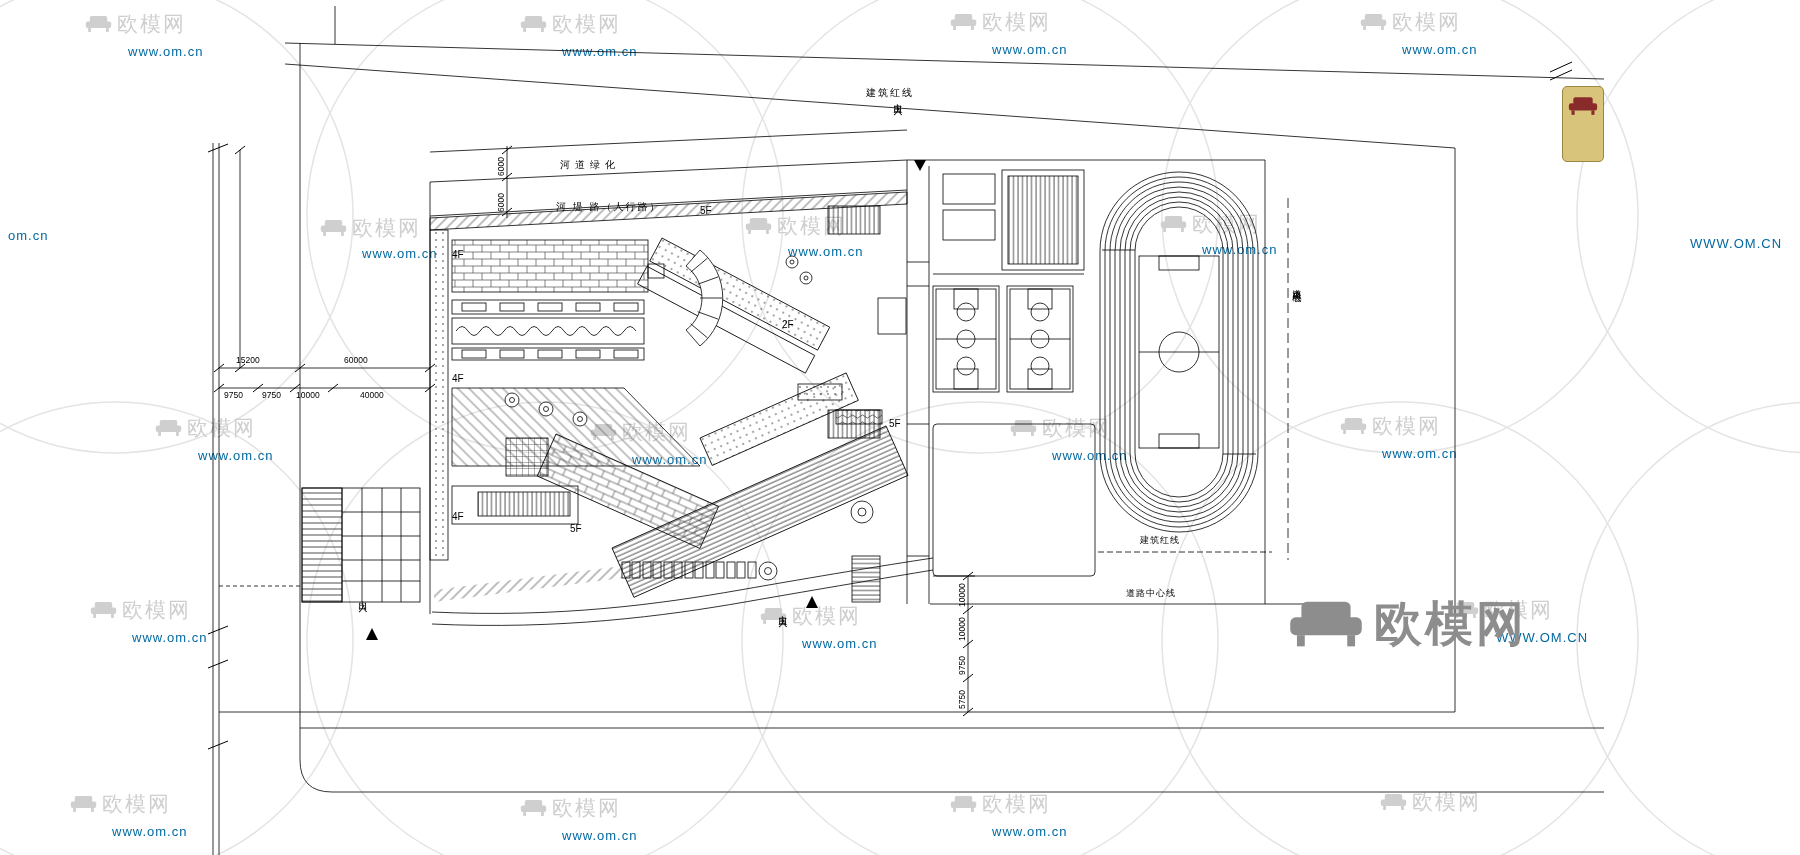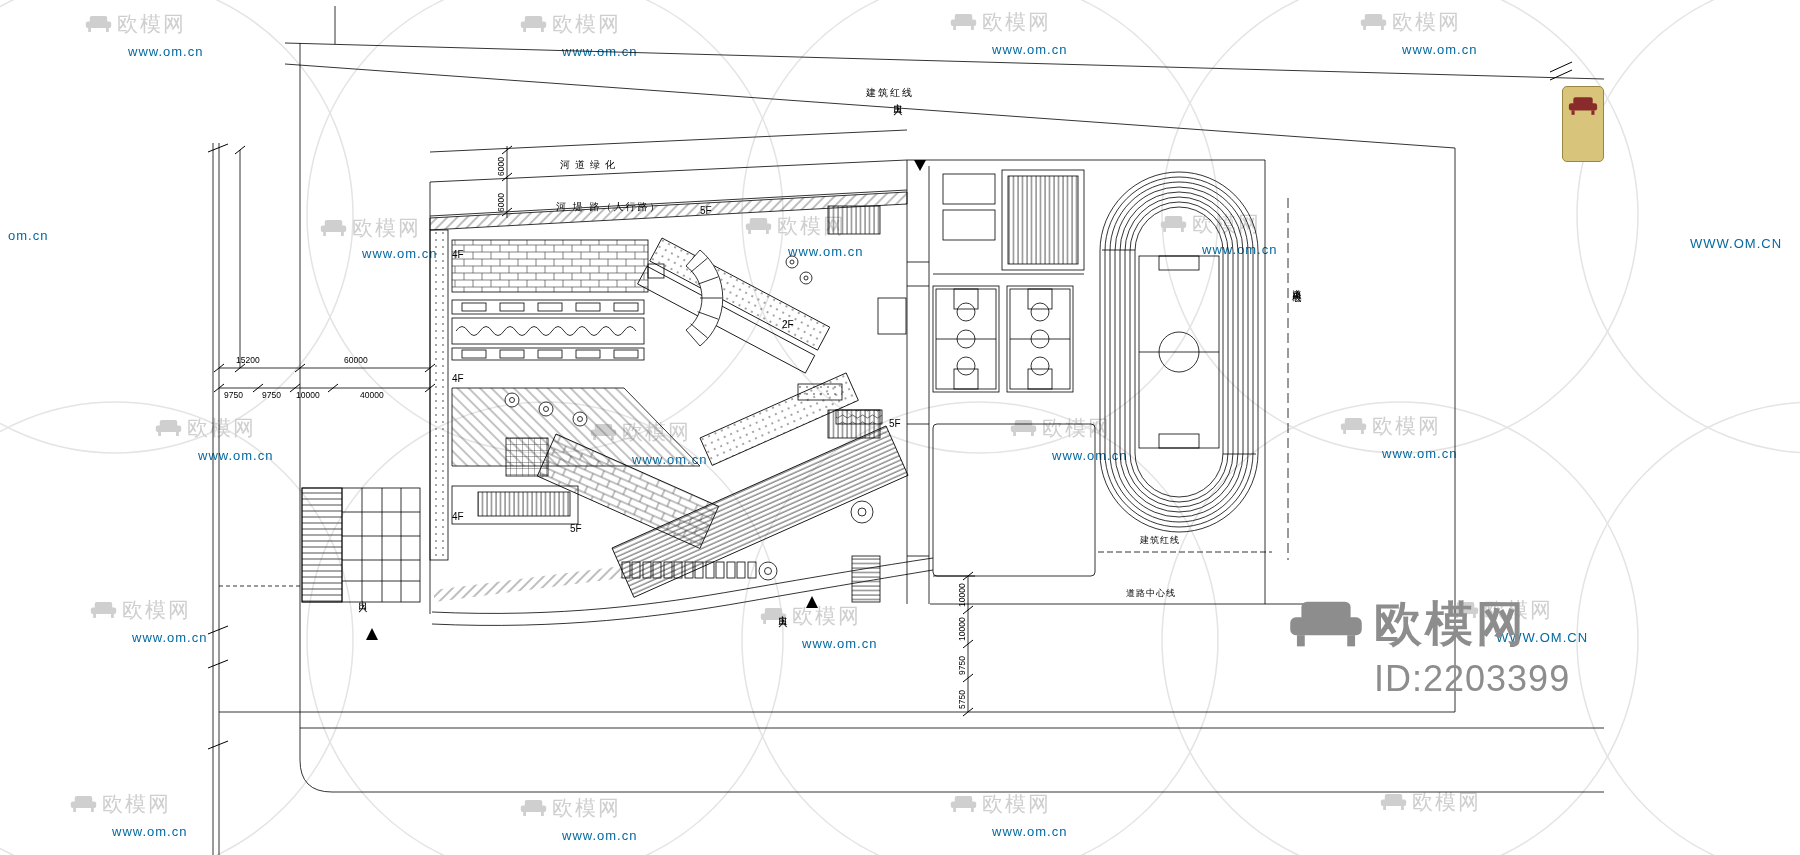--- a/index.html
+++ b/index.html
@@ -434,16 +434,15 @@
       </svg>
   </div>
 
   <div class="brand-logo">
     <div class="row">
       <svg viewBox="0 0 34 22">
           <use href="#sofa"></use>
         </svg>
       <span class="name">欧模网</span>
     </div>
-    <div class="idtxt">ID:2203399</div>
   </div>
 
 </div>
 
 </body></html>

